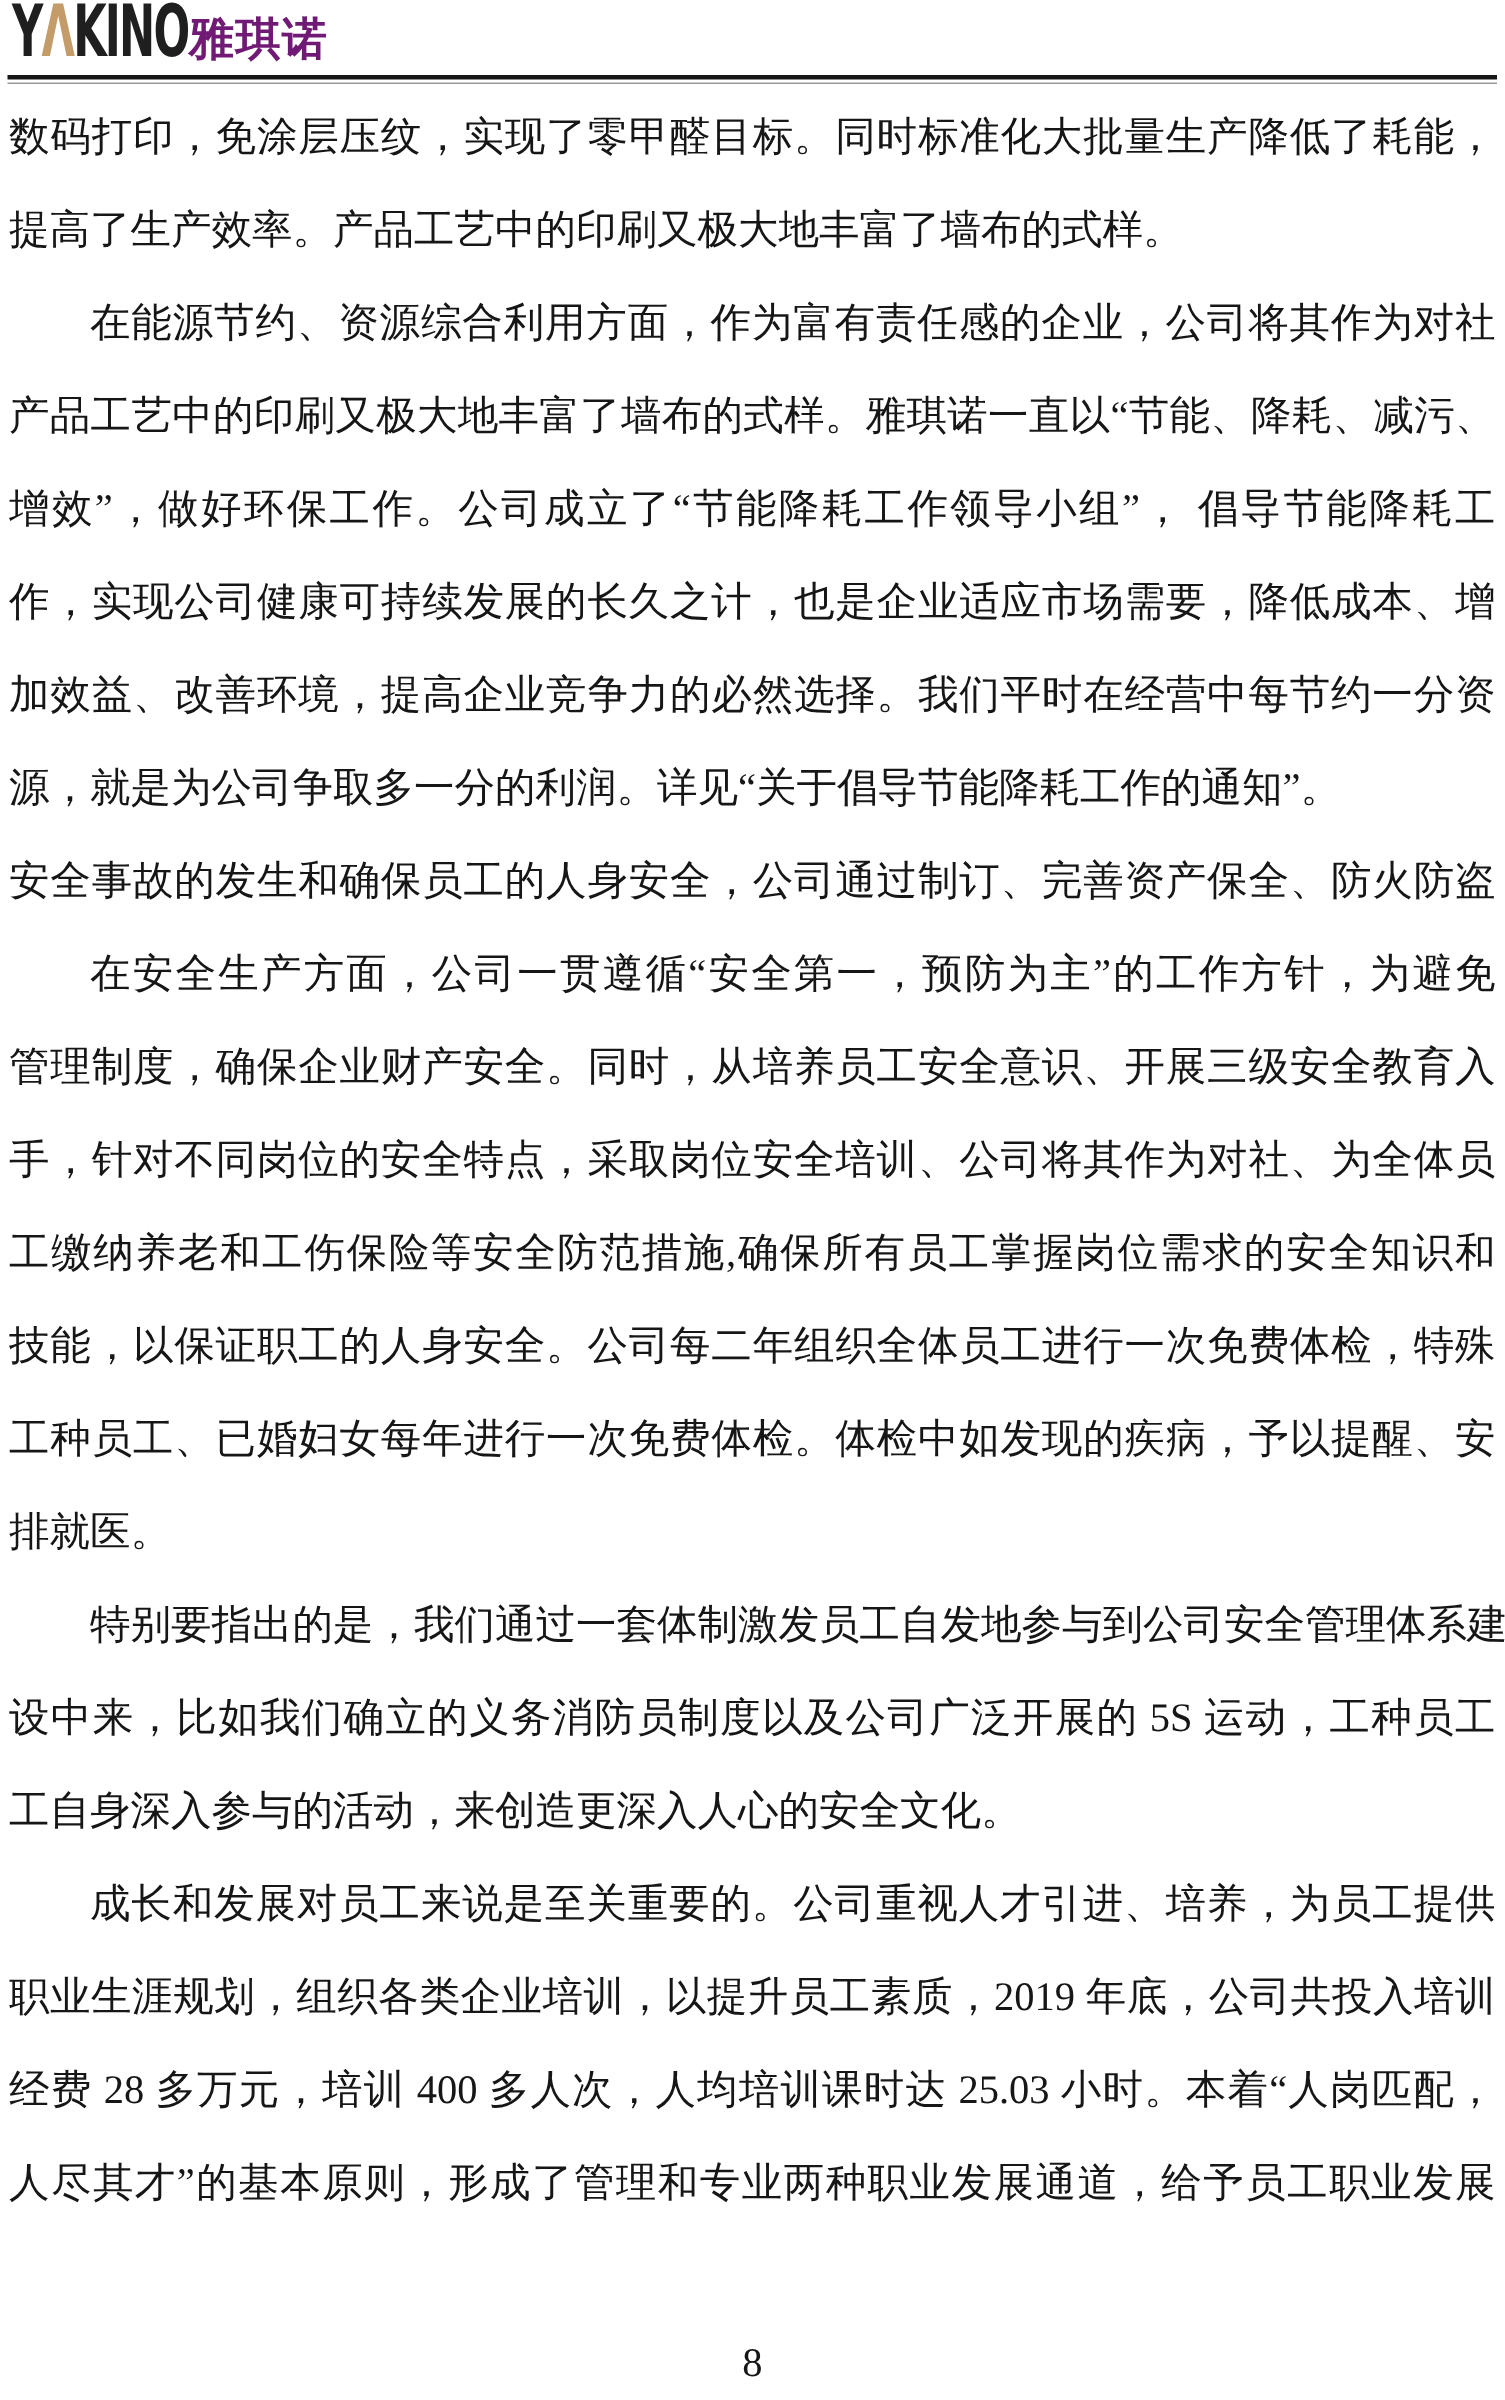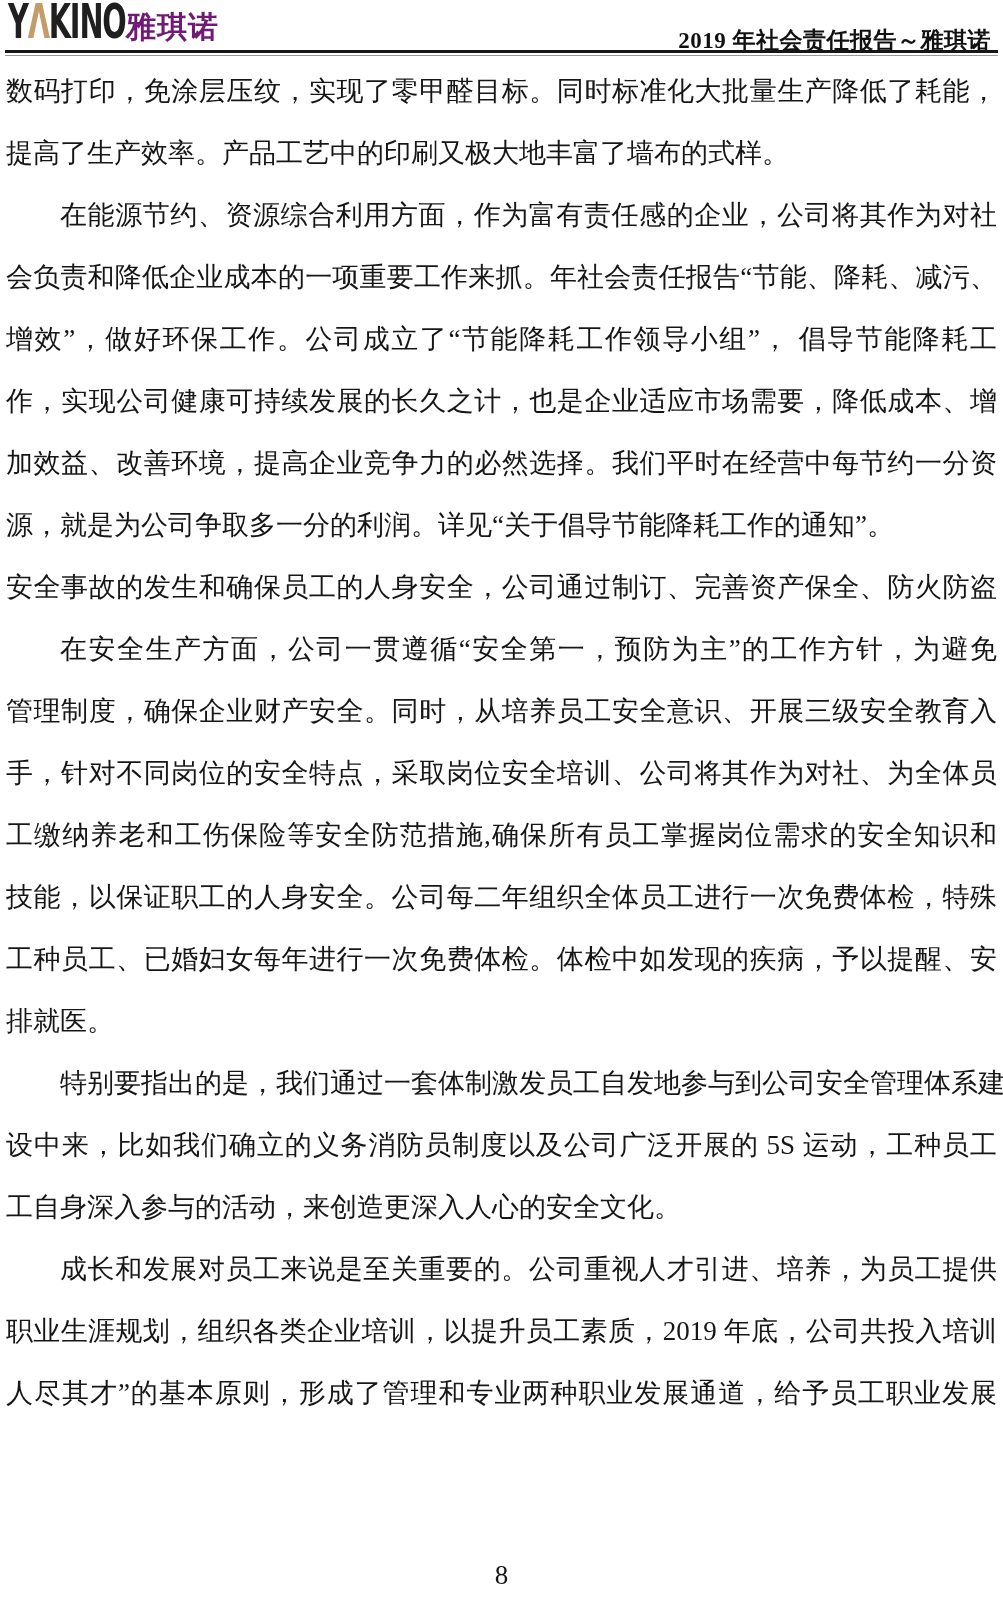--- a/index.html
+++ b/index.html
@@ -64,33 +64,32 @@
 </head>
 <body>
 
 <div class="page">
 
   <header>
     <div class="logo">
       <span class="logo-latin"><span>Y</span><span class="logo-accent">Λ</span><span>KINO</span></span>
       <span class="logo-cjk">雅琪诺</span>
     </div>
-    <div class="header-title">2019 年社会责任报告～雅琪诺</div>
   </header>
 
   <div class="header-rule"></div>
 
   <main class="body-text">
       <div class="para">
         <div class="line">数码打印，免涂层压纹，实现了零甲醛目标。同时标准化大批量生产降低了耗能，</div>
         <div class="line line-end">提高了生产效率。产品工艺中的印刷又极大地丰富了墙布的式样。</div>
       </div>
       <div class="para">
         <div class="line line-indent">在能源节约、资源综合利用方面，作为富有责任感的企业，公司将其作为对社</div>
-        <div class="line">会负责和降低企业成本的一项重要工作来抓。年社会责任报告“节能、降耗、减污、</div>
+        <div class="line">产品工艺中的印刷又极大地丰富了墙布的式样。雅琪诺一直以“节能、降耗、减污、</div>
         <div class="line">增效”，做好环保工作。公司成立了“节能降耗工作领导小组”， 倡导节能降耗工</div>
         <div class="line">作，实现公司健康可持续发展的长久之计，也是企业适应市场需要，降低成本、增</div>
         <div class="line">加效益、改善环境，提高企业竞争力的必然选择。我们平时在经营中每节约一分资</div>
         <div class="line line-end">源，就是为公司争取多一分的利润。详见“关于倡导节能降耗工作的通知”。</div>
       </div>
       <div class="para">
         <div class="line">安全事故的发生和确保员工的人身安全，公司通过制订、完善资产保全、防火防盗</div>
         <div class="line line-indent">在安全生产方面，公司一贯遵循“安全第一，预防为主”的工作方针，为避免</div>
         <div class="line">管理制度，确保企业财产安全。同时，从培养员工安全意识、开展三级安全教育入</div>
         <div class="line">手，针对不同岗位的安全特点，采取岗位安全培训、公司将其作为对社、为全体员</div>
@@ -100,20 +99,21 @@
         <div class="line line-end">排就医。</div>
       </div>
       <div class="para">
         <div class="line line-indent">特别要指出的是，我们通过一套体制激发员工自发地参与到公司安全管理体系建</div>
         <div class="line">设中来，比如我们确立的义务消防员制度以及公司广泛开展的 5S 运动，工种员工</div>
         <div class="line line-end">工自身深入参与的活动，来创造更深入人心的安全文化。</div>
       </div>
       <div class="para">
         <div class="line line-indent">成长和发展对员工来说是至关重要的。公司重视人才引进、培养，为员工提供</div>
         <div class="line">职业生涯规划，组织各类企业培训，以提升员工素质，2019 年底，公司共投入培训</div>
+        <div class="line">经费 28 多万元，培训 400 多人次，人均培训课时达 25.03 小时。本着“人岗匹配，</div>
         <div class="line">人尽其才”的基本原则，形成了管理和专业两种职业发展通道，给予员工职业发展</div>
       </div>
     </main>
 
   <footer>
     <span class="page-num">8</span>
   </footer>
 
 </div>
 

